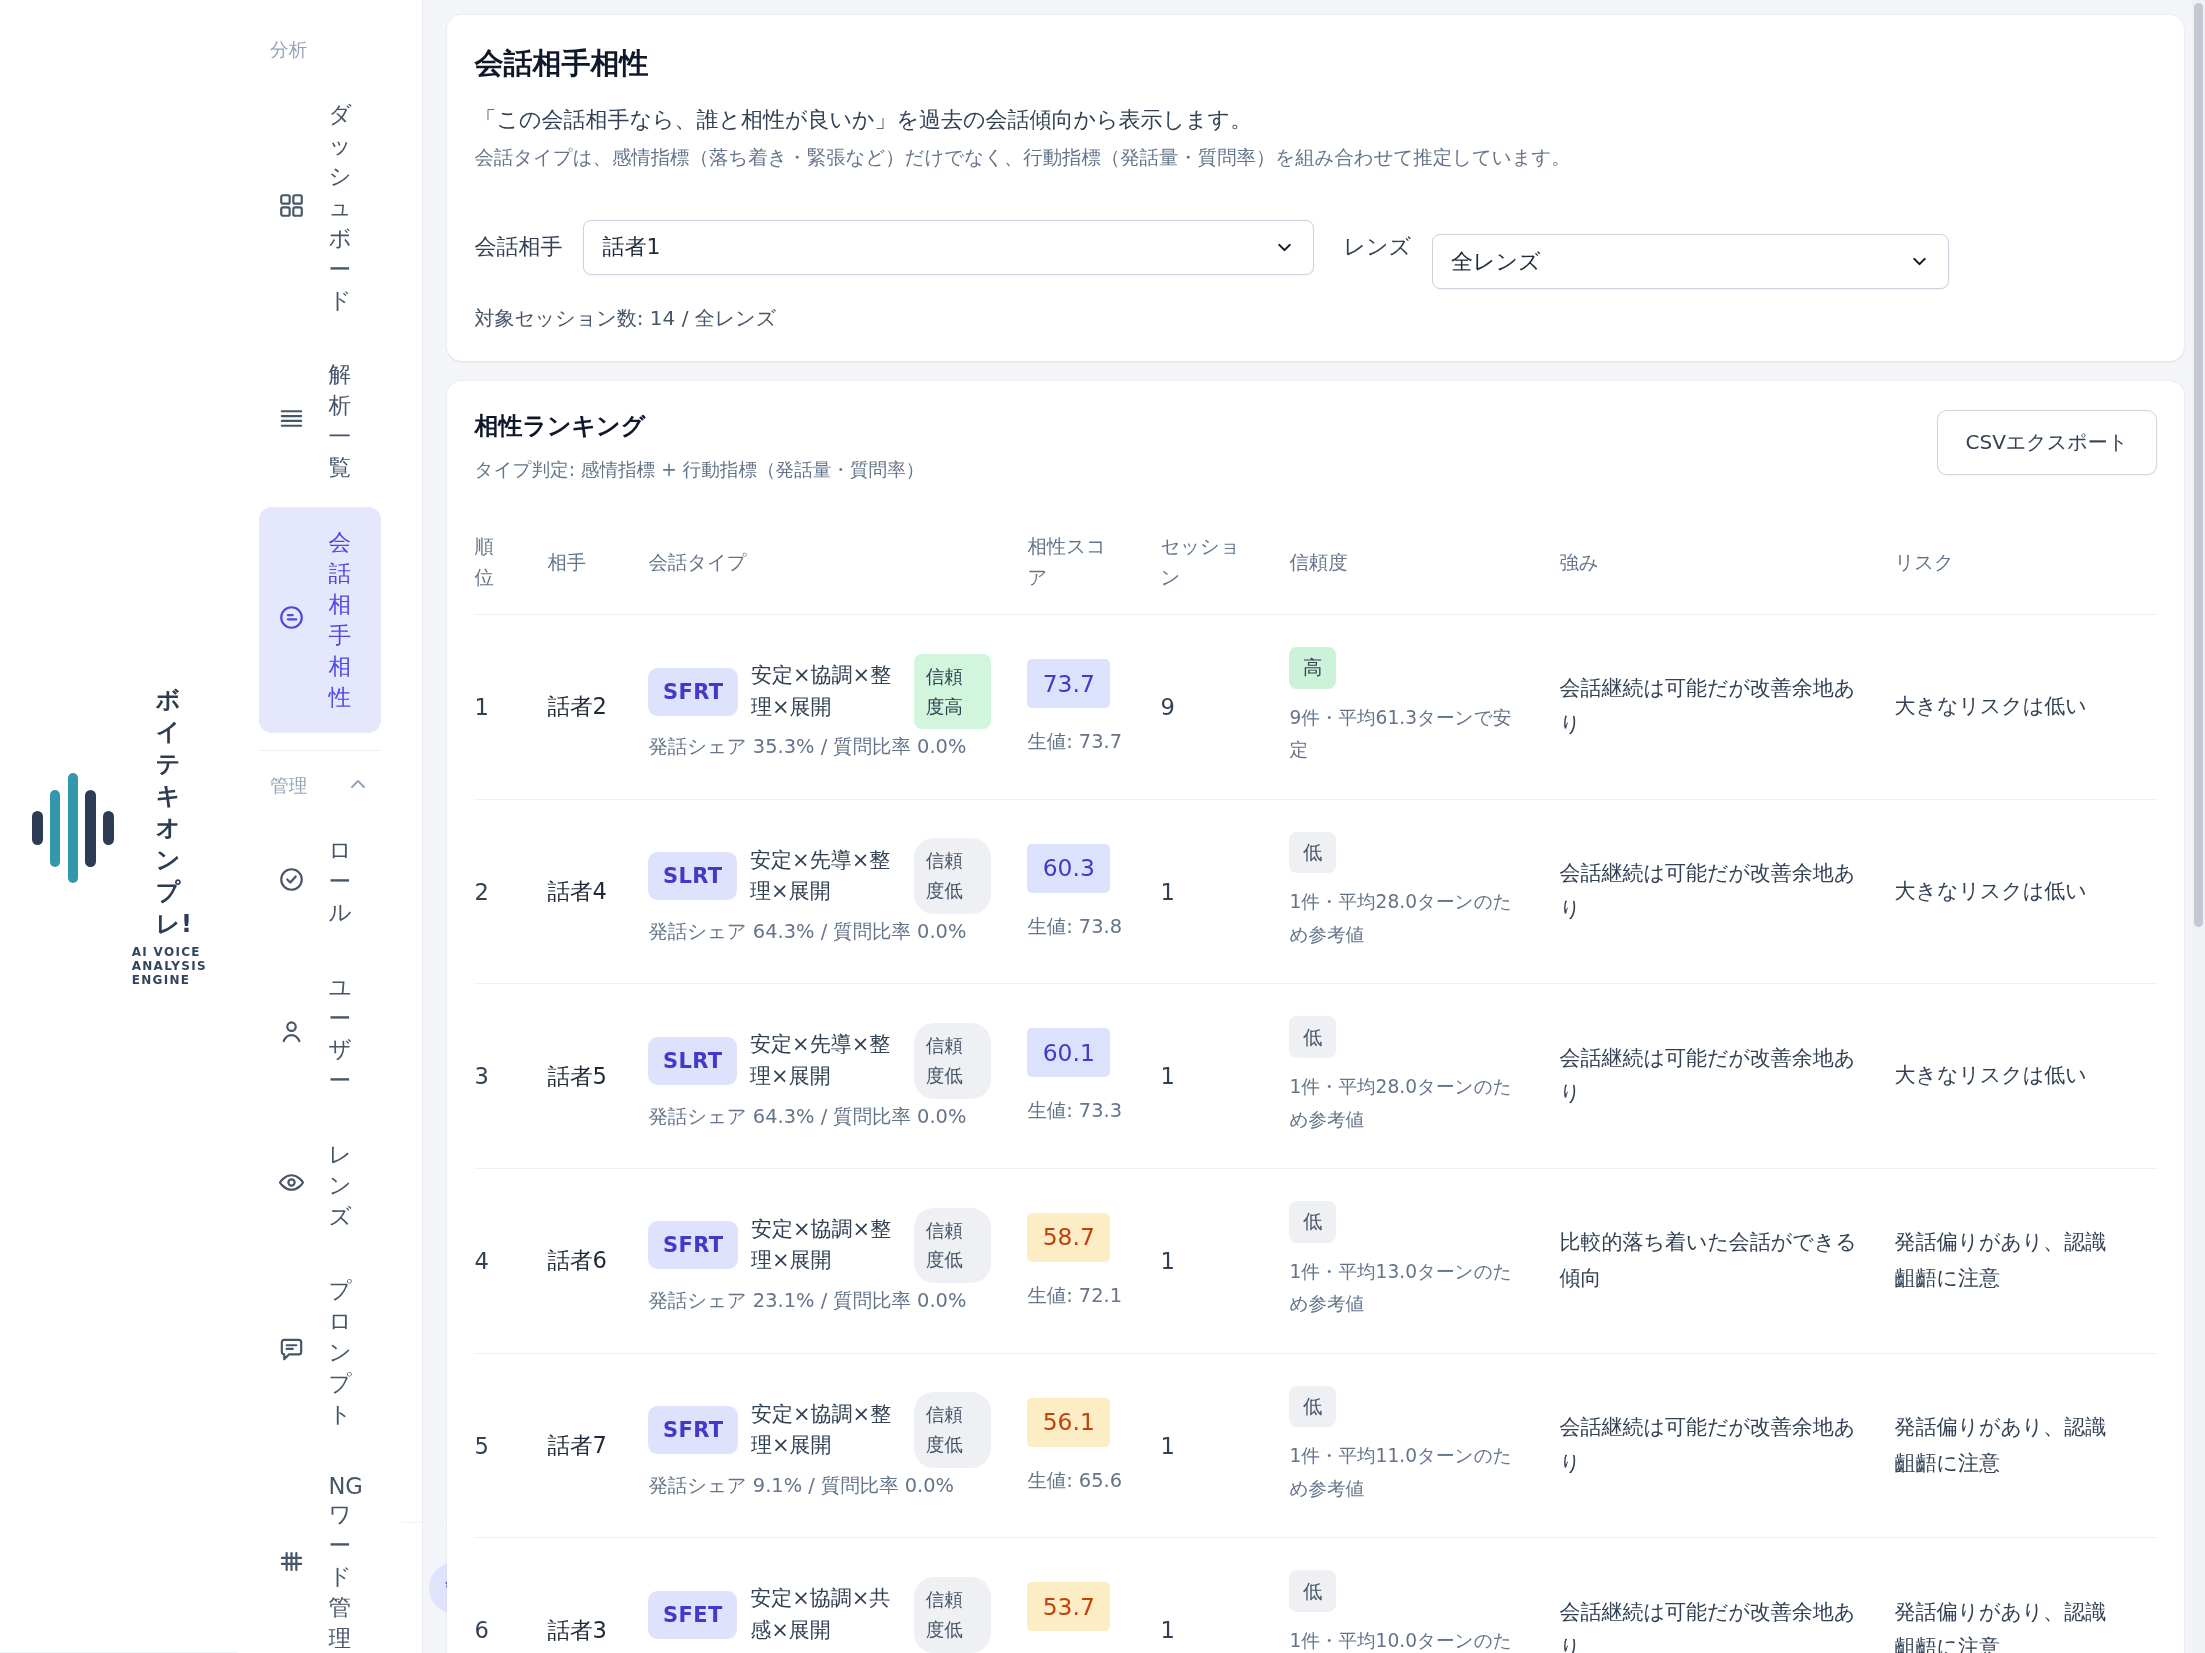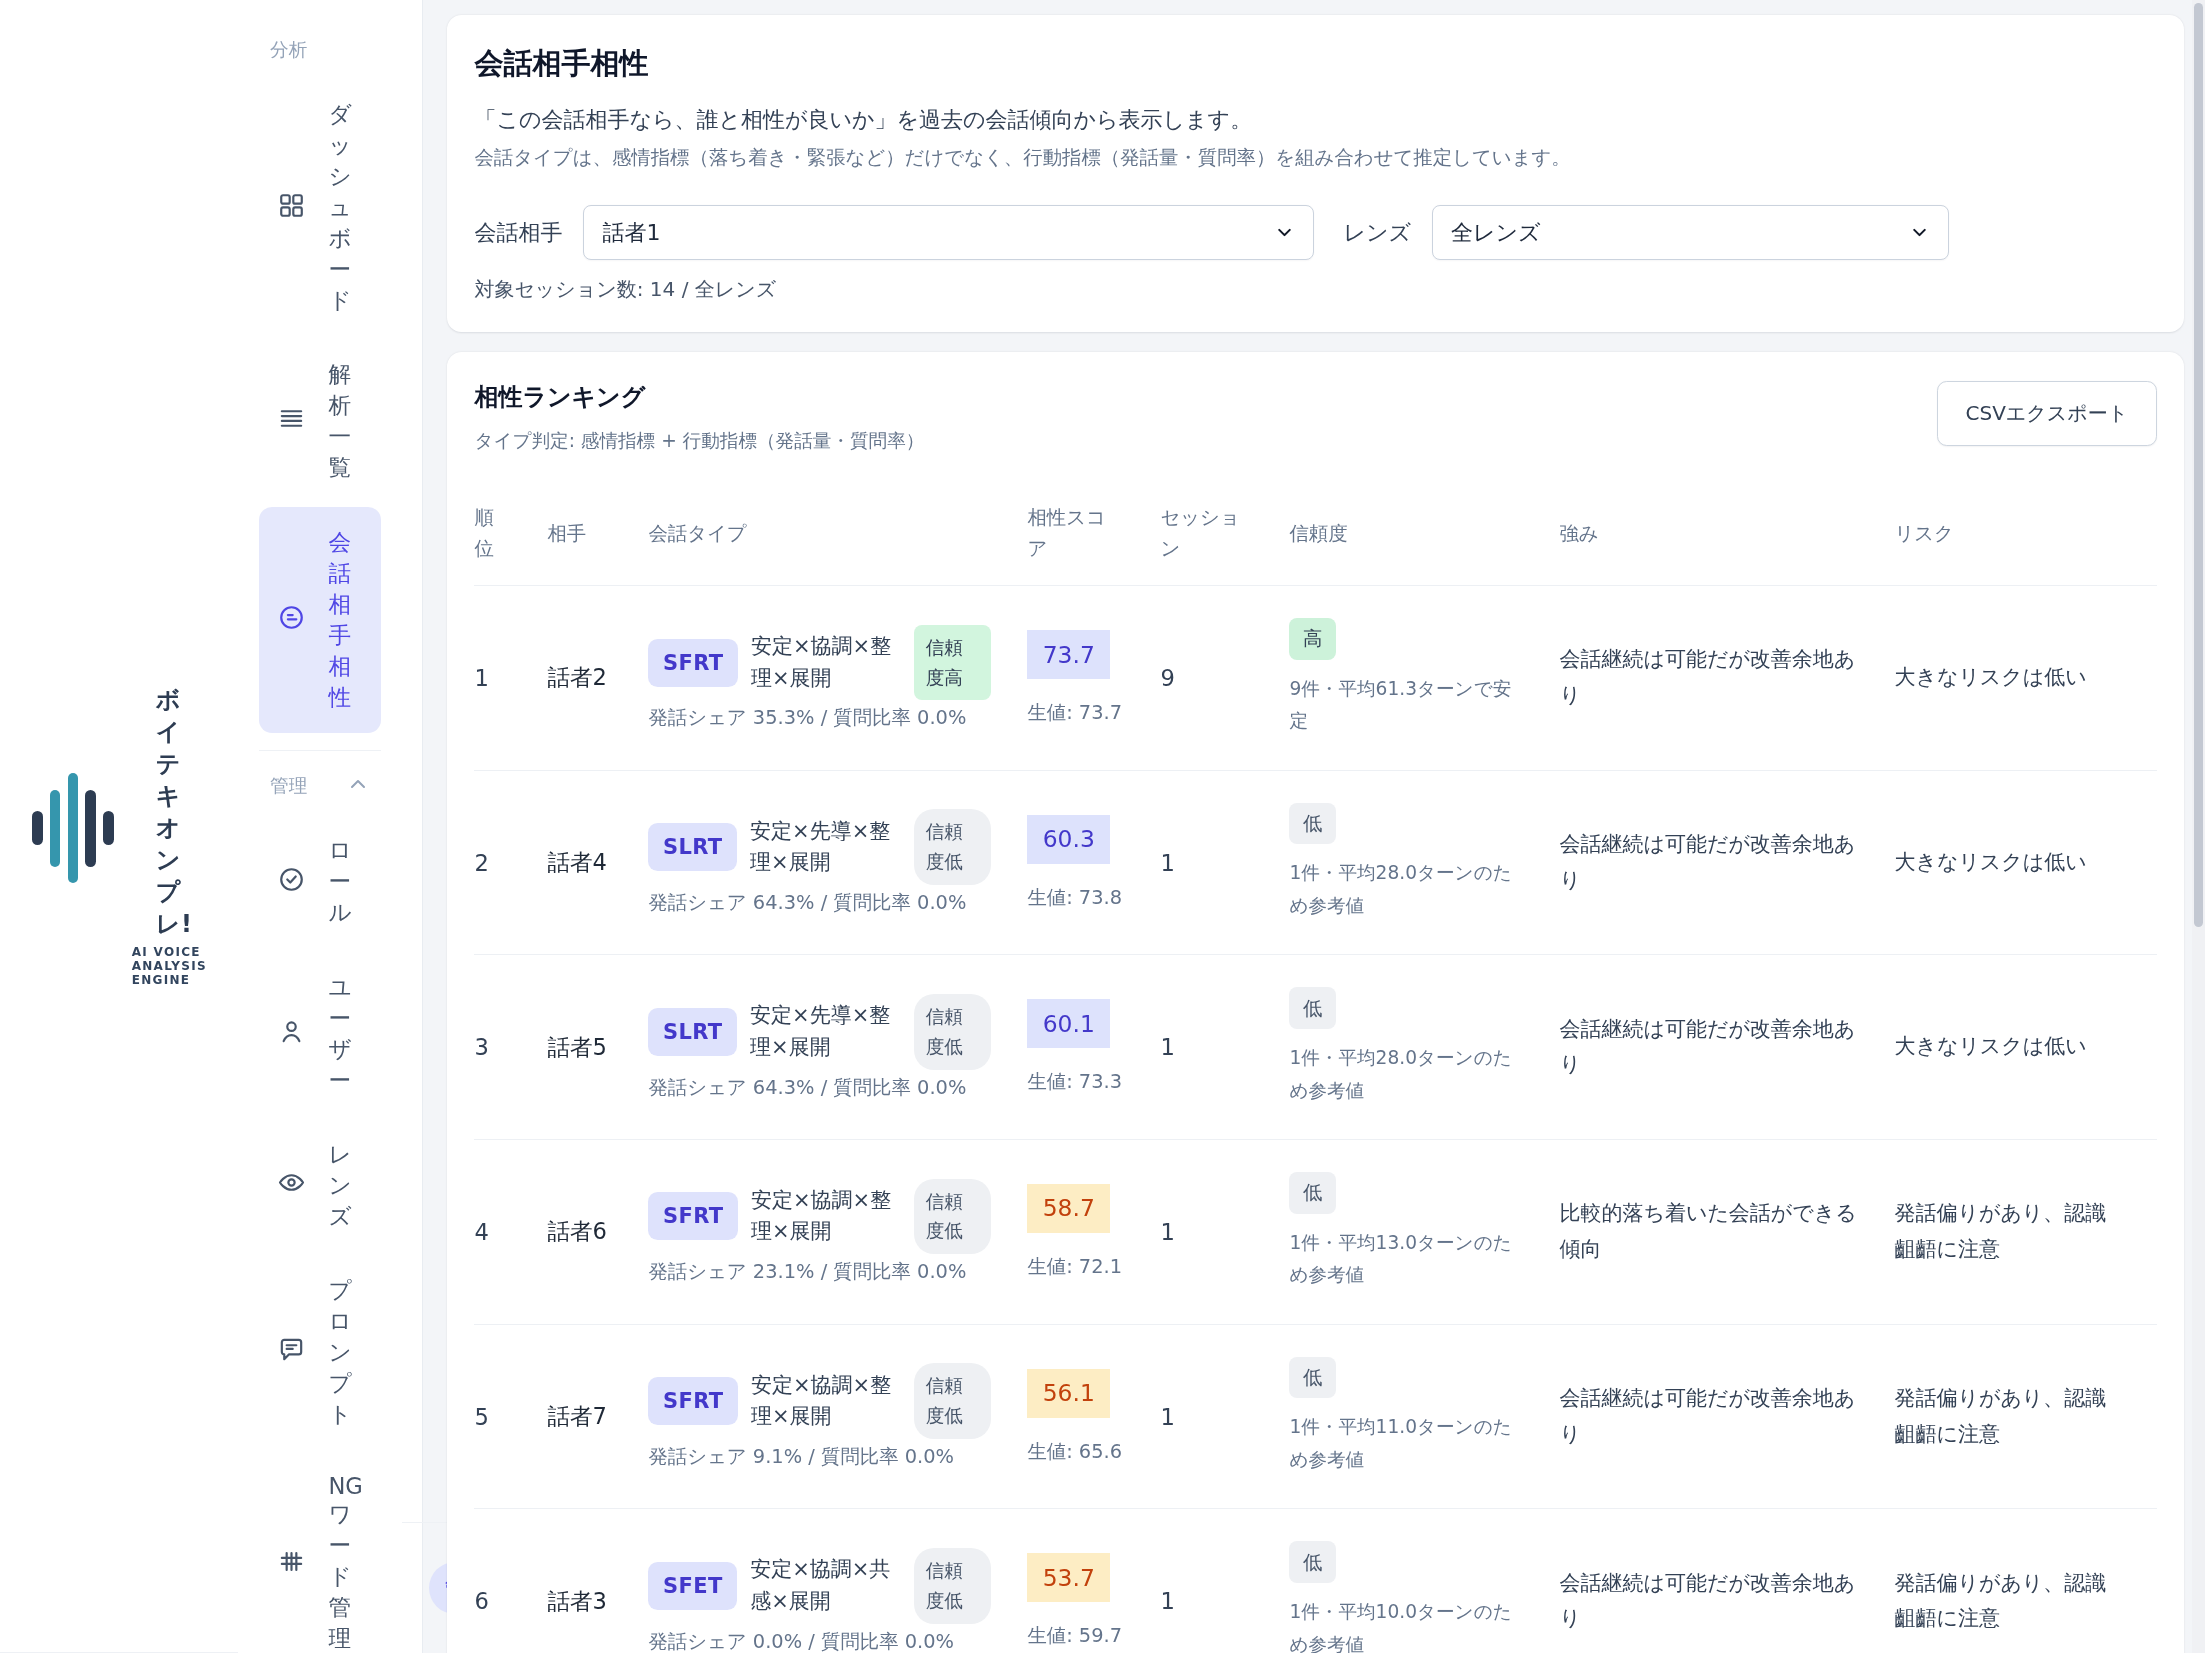--- a/index.html
+++ b/index.html
@@ -62,21 +62,21 @@
   .sel-label { font-size:22px; color:#334155; margin-right:21px; }
   .sel-label.second { margin-left:29px; }
   .select {
     display:flex; align-items:center; justify-content:space-between;
     border:0.8px solid #cbd3de; border-radius:8px; height:55px; padding:0 18px;
     background:#fff; font-size:22px; color:#1e293b; cursor:pointer;
     box-shadow:0 0.8px 1.6px rgba(15,23,42,.04);
   }
   .select svg { width:21px; height:21px; stroke:#111827; }
   .sel-partner { width:731px; }
-  .sel-lens { width:517px; }
+  .sel-lens { width:517px;margin-top:29px; }
   .session-note { font-size:20px; color:#475569; margin-top:16px; }
 
   
   .panel-head { display:flex; align-items:flex-start; justify-content:space-between; }
   .panel-title { font-size:24px; font-weight:700; color:#0f172a; }
   .panel-sub { font-size:18.6px; color:#64748b; margin-top:14.5px; }
   .csv-btn {
     border:0.8px solid #cdd5df; border-radius:9.7px; background:#fff; cursor:pointer;
     font-size:20px; color:#334155; padding:18px 27.4px; font-family:inherit;
     box-shadow:0 0.8px 1.6px rgba(15,23,42,.05);
@@ -93,21 +93,21 @@
   .type-top { display:flex; align-items:center; gap:13px; }
   .type-badge {
     font-size:21px; font-weight:700; letter-spacing:0.4px; color:#4338ca;
     background:#dee2fc; border-radius:9.7px; padding:12px 14.5px; flex-shrink:0;
   }
   .type-desc { font-size:21px; color:#334155; line-height:1.5; width:165px; }
   .trust-badge { font-size:18.6px; line-height:1.6; border-radius:8px; padding:8px 11.3px; width:77px; flex-shrink:0; }
   .trust-badge.high { background:#d2f5de; color:#334155; }
   .trust-badge.low { background:#eef0f3; color:#475569;border-radius:20px; }
   .type-metrics { font-size:19.4px; color:#64748b; margin-top:4px; }
-  .score-pill { display:inline-block; font-size:23.4px; border-radius:0; padding:10.5px 15.3px; }
+  .score-pill { display:inline-block; font-size:23.4px; border-radius:5px; padding:10.5px 15.3px; }
   .score-pill.blue { background:#dde2fc; color:#4338ca; }
   .score-pill.yellow { background:#fdedc4; color:#c2410c; }
   .score-raw { font-size:19.4px; color:#64748b; margin-top:20px; }
   .conf-badge { display:inline-block; font-size:19.4px; border-radius:8px; padding:7.3px 13.7px; }
   .conf-badge.high { background:#cdf2da; color:#334155; }
   .conf-badge.low { background:#eef0f3; color:#475569; }
   .conf-note { font-size:18.6px; color:#64748b; line-height:1.75; margin-top:13px; }
   .cell-strength, .cell-risk { font-size:21px; color:#334155; line-height:1.7; }
 
   

